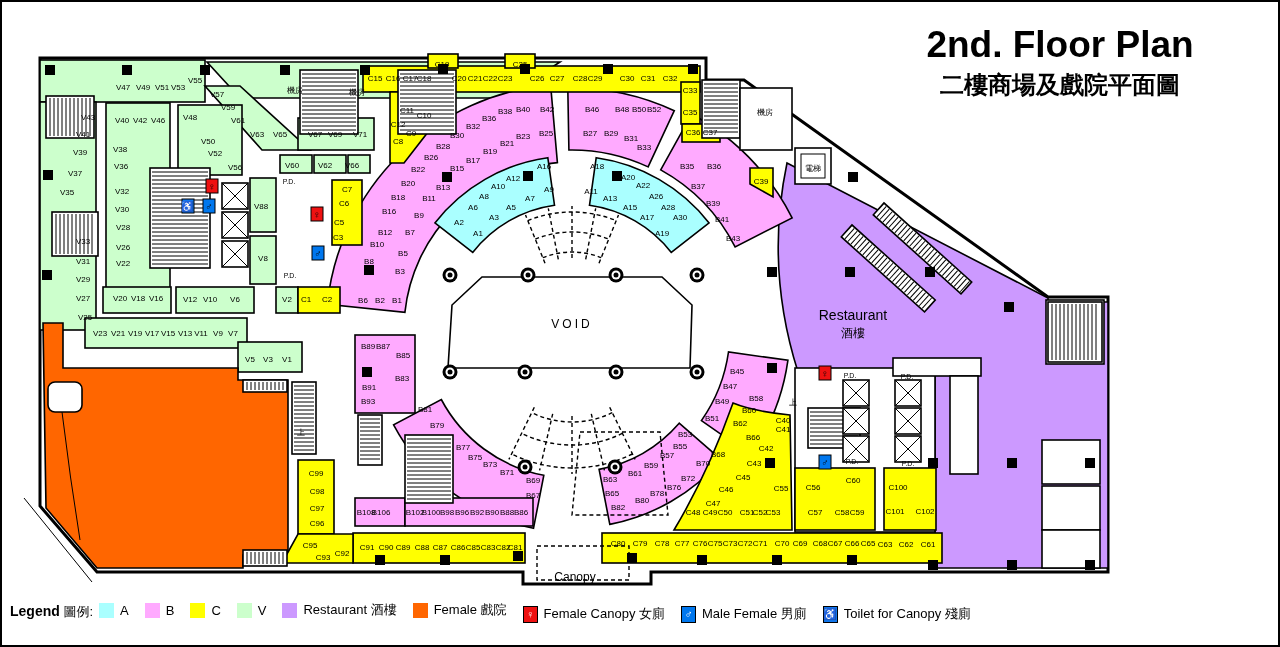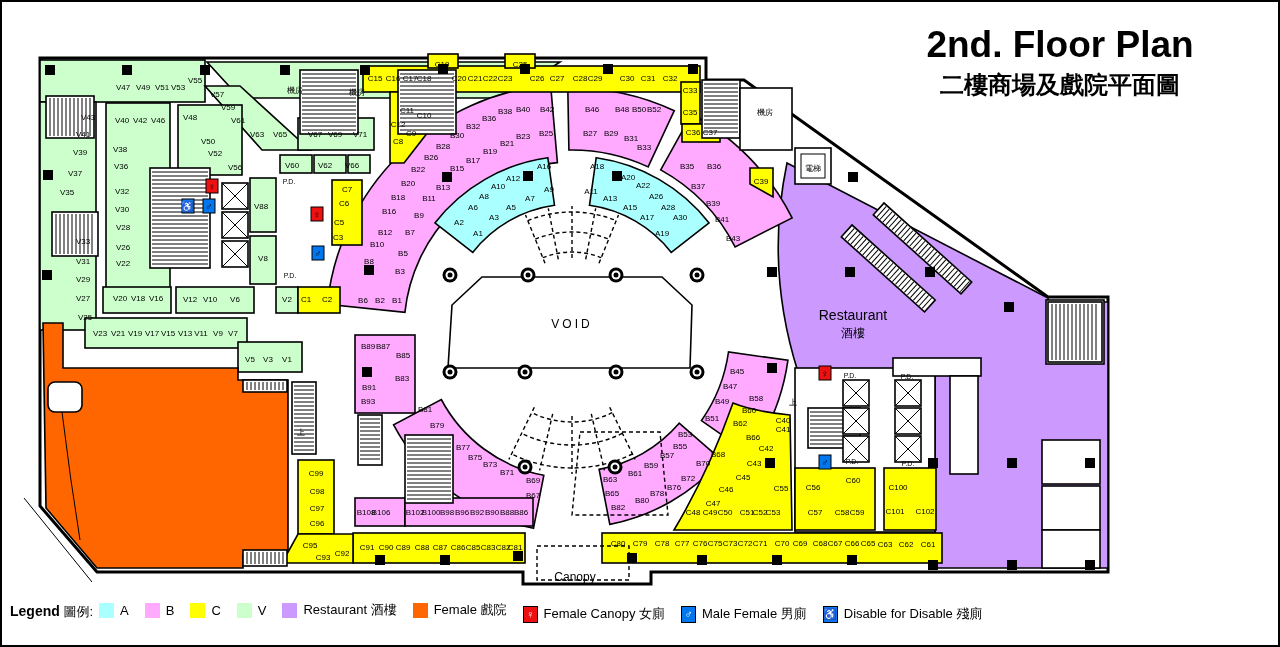--- a/index.html
+++ b/index.html
@@ -924,15 +924,15 @@
         <span class="sw" style="background: rgb(255, 102, 0);"></span>
         <span>Female 戲院</span>
       </span><span class="item">
         <span class="sw icon" style="background: rgb(238, 17, 17);">♀</span>
         <span>Female Canopy 女廁</span>
       </span><span class="item">
         <span class="sw icon" style="background: rgb(0, 119, 238);">♂</span>
         <span>Male Female 男廁</span>
       </span><span class="item">
         <span class="sw icon" style="background: rgb(17, 119, 238);">♿</span>
-        <span>Disable for Disable 殘廁</span>
+        <span>Toilet for Canopy 殘廁</span>
       </span></span>
 </div>
 
 </body></html>

